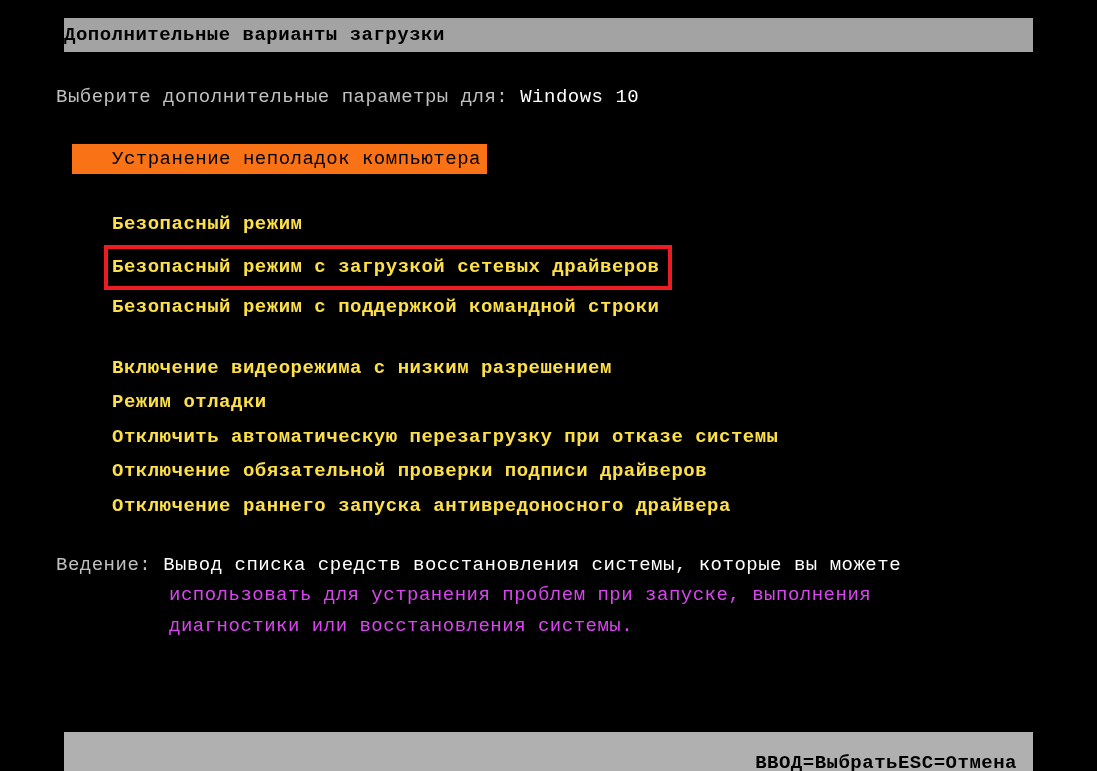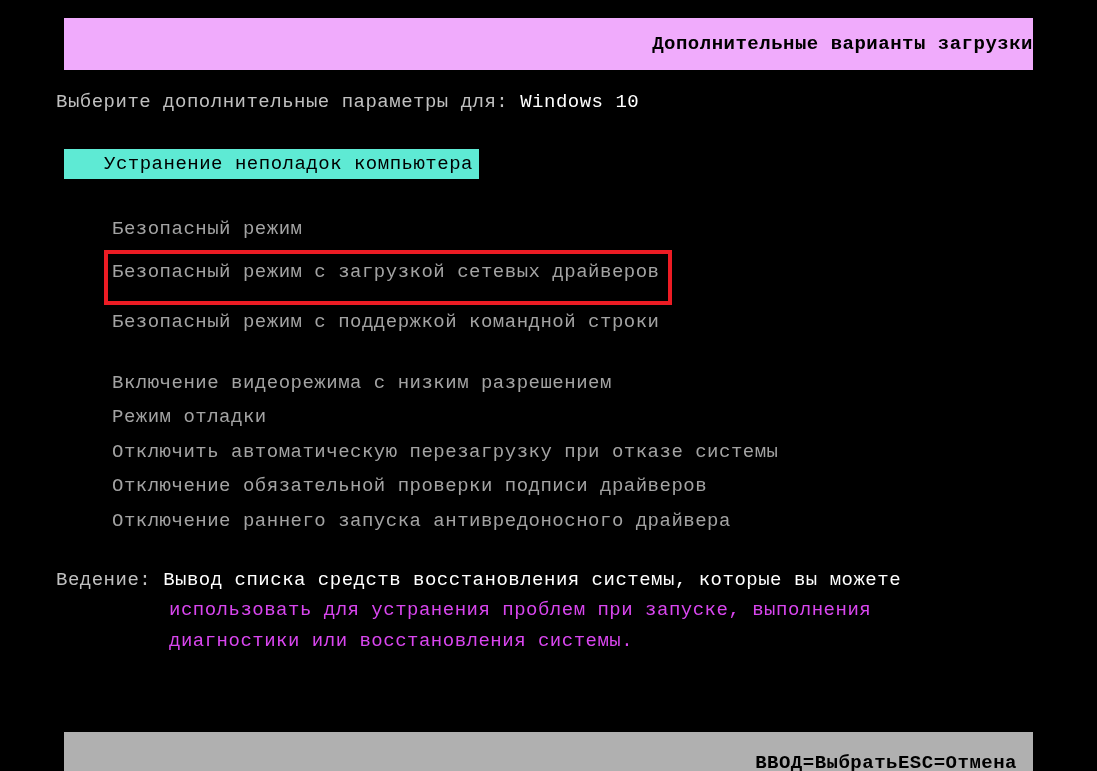--- a/index.html
+++ b/index.html
@@ -12,69 +12,70 @@
       font-family: 'Courier New', monospace;
       font-size: 19px;
       color: #c0c0c0;
       width: 1097px;
       height: 771px;
       overflow: hidden;
       position: relative;
       letter-spacing: 0.5px;
     }
     .title-bar {
-      background: #f0abfc;
+      background: #a3a3a3;
       color: #000;
-      text-align: right;
-      padding: 15px 0;
+      text-align: left;
+      padding: 6px 0;
       margin: 18px 64px 0 64px;
       font-weight: bold;
     }
     .content {
       padding: 0 56px;
     }
     .prompt-line {
-      margin-top: 21px;
+      margin-top: 34px;
     }
     .os-name {
       color: #fff;
     }
     .hint-line {
       margin-top: 8px;
     }
     .selected-bar {
       display: inline-block;
-      background: #5eead4;
+      background: #f97316;
       color: #000;
       padding: 4px 0;
       margin-top: 36px;
-      margin-left: 8px;
+      margin-left: 16px;
       padding-left: 40px;
       padding-right: 6px;
     }
     .menu-block {
       margin-top: 36px;
     }
     .menu-block.gap {
       margin-top: 32px;
     }
     .menu-item {
-      color: #a3a3a3;
+      color: #fde047;
       padding-left: 56px;
       margin-bottom: 6px;
       line-height: 1.5;
+      font-weight: bold;
     }
     .menu-item.highlighted-wrapper {
       padding-left: 48px;
       margin-bottom: 3px;
       margin-top: 0px;
     }
     .highlighted {
       border: 4px solid #ec1c24;
-      padding: 4px 8px 15px 4px;
+      padding: 4px 8px 5px 4px;
       display: inline-block;
     }
     .description {
       margin-top: 30px;
       color: #c0c0c0;
       line-height: 1.6;
     }
     .desc-label {
       color: #c0c0c0;
     }

